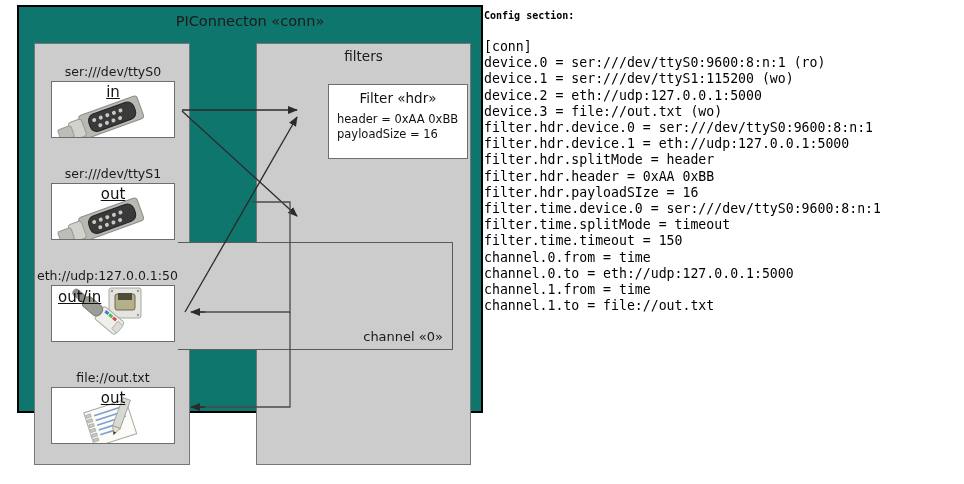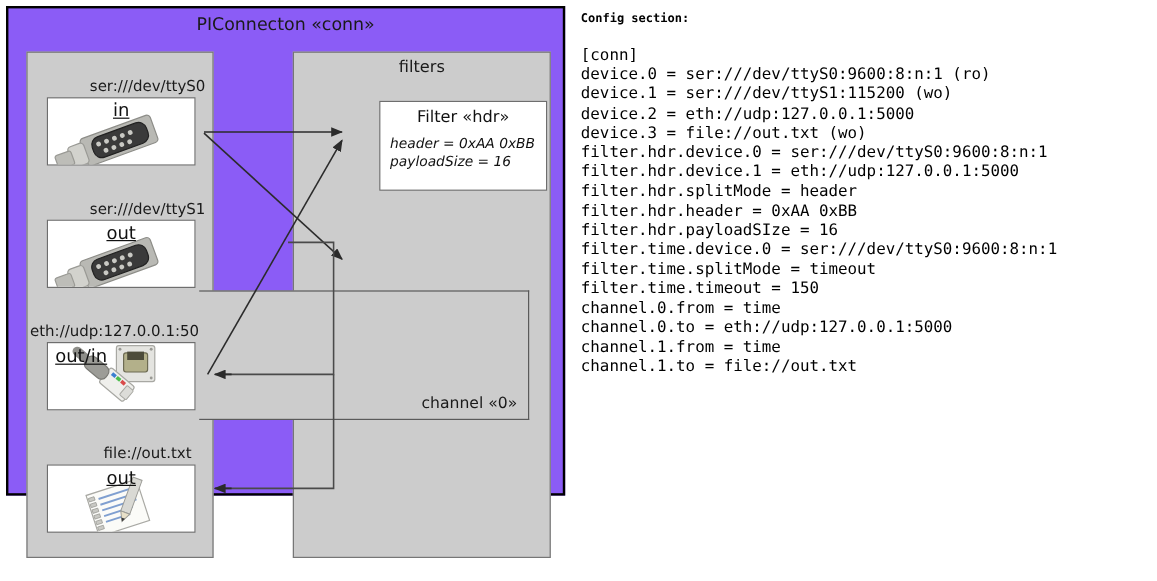--- a/index.html
+++ b/index.html
@@ -1,42 +1,42 @@
 <!DOCTYPE html>
 <html><head>
 <meta charset="utf-8">
 <style>
   html,body{margin:0;padding:0;background:#ffffff;}
   body{width:964px;height:484px;font-family:"DejaVu Sans","Liberation Sans",sans-serif;overflow:hidden;}
   #root{position:relative;width:964px;height:484px;background:#fff;}
 
   
   .outer-frame{
-    position:absolute;left:5px;top:5px;width:466px;height:408px;
-    background:#8b5cf6;border:2px solid #000;box-sizing:border-box;
+    position:absolute;left:17px;top:5px;width:466px;height:408px;
+    background:#0f766e;border:2px solid #000;box-sizing:border-box;
   }
   .outer-title{
     position:absolute;left:0;top:6px;width:100%;text-align:center;
     font-size:14.5px;color:#1a1a1a;
   }
 
   
   .panel{
     position:absolute;background:#cccccc;border:1.5px solid #767676;
     box-sizing:border-box;
   }
   .panel-title{
     position:absolute;left:0;top:4px;width:100%;text-align:center;
     font-size:13.5px;color:#1a1a1a;
   }
   #devices-panel{left:15px;top:36px;width:156px;height:422px;}
   #filters-panel{left:237px;top:36px;width:215px;height:422px;}
 
   
-  .device{position:absolute;padding-left:44px;}
+  .device{position:absolute;}
   .device-label{
     position:absolute;left:0;top:0;width:100%;text-align:center;
     font-size:12.5px;color:#1a1a1a;white-space:nowrap;
   }
   .device-box{
     position:absolute;left:0;top:17px;width:124px;height:57px;
     background:#ffffff;border:1.4px solid #6e6e6e;box-sizing:border-box;
     overflow:hidden;
   }
   .device-dir{
@@ -50,21 +50,20 @@
     position:absolute;background:#ffffff;border:1.4px solid #6e6e6e;
     box-sizing:border-box;
   }
   .filter-title{
     position:absolute;left:0;top:5px;width:100%;text-align:center;
     font-size:13.5px;color:#111;
   }
   .filter-props{
     position:absolute;left:8px;top:27px;font-size:11.5px;color:#111;
     line-height:15px;
-    font-style:italic;
   }
   #filter-hdr{left:47px;top:40px;width:140px;height:75px;margin-left:24px;}
   #filter-time{left:47px;top:152px;width:140px;height:72px;}
 
   
   .channel-box{
     position:absolute;background:#cccccc;border:1.4px solid #5a5a5a;
     box-sizing:border-box;
   }
   .channel-label{

